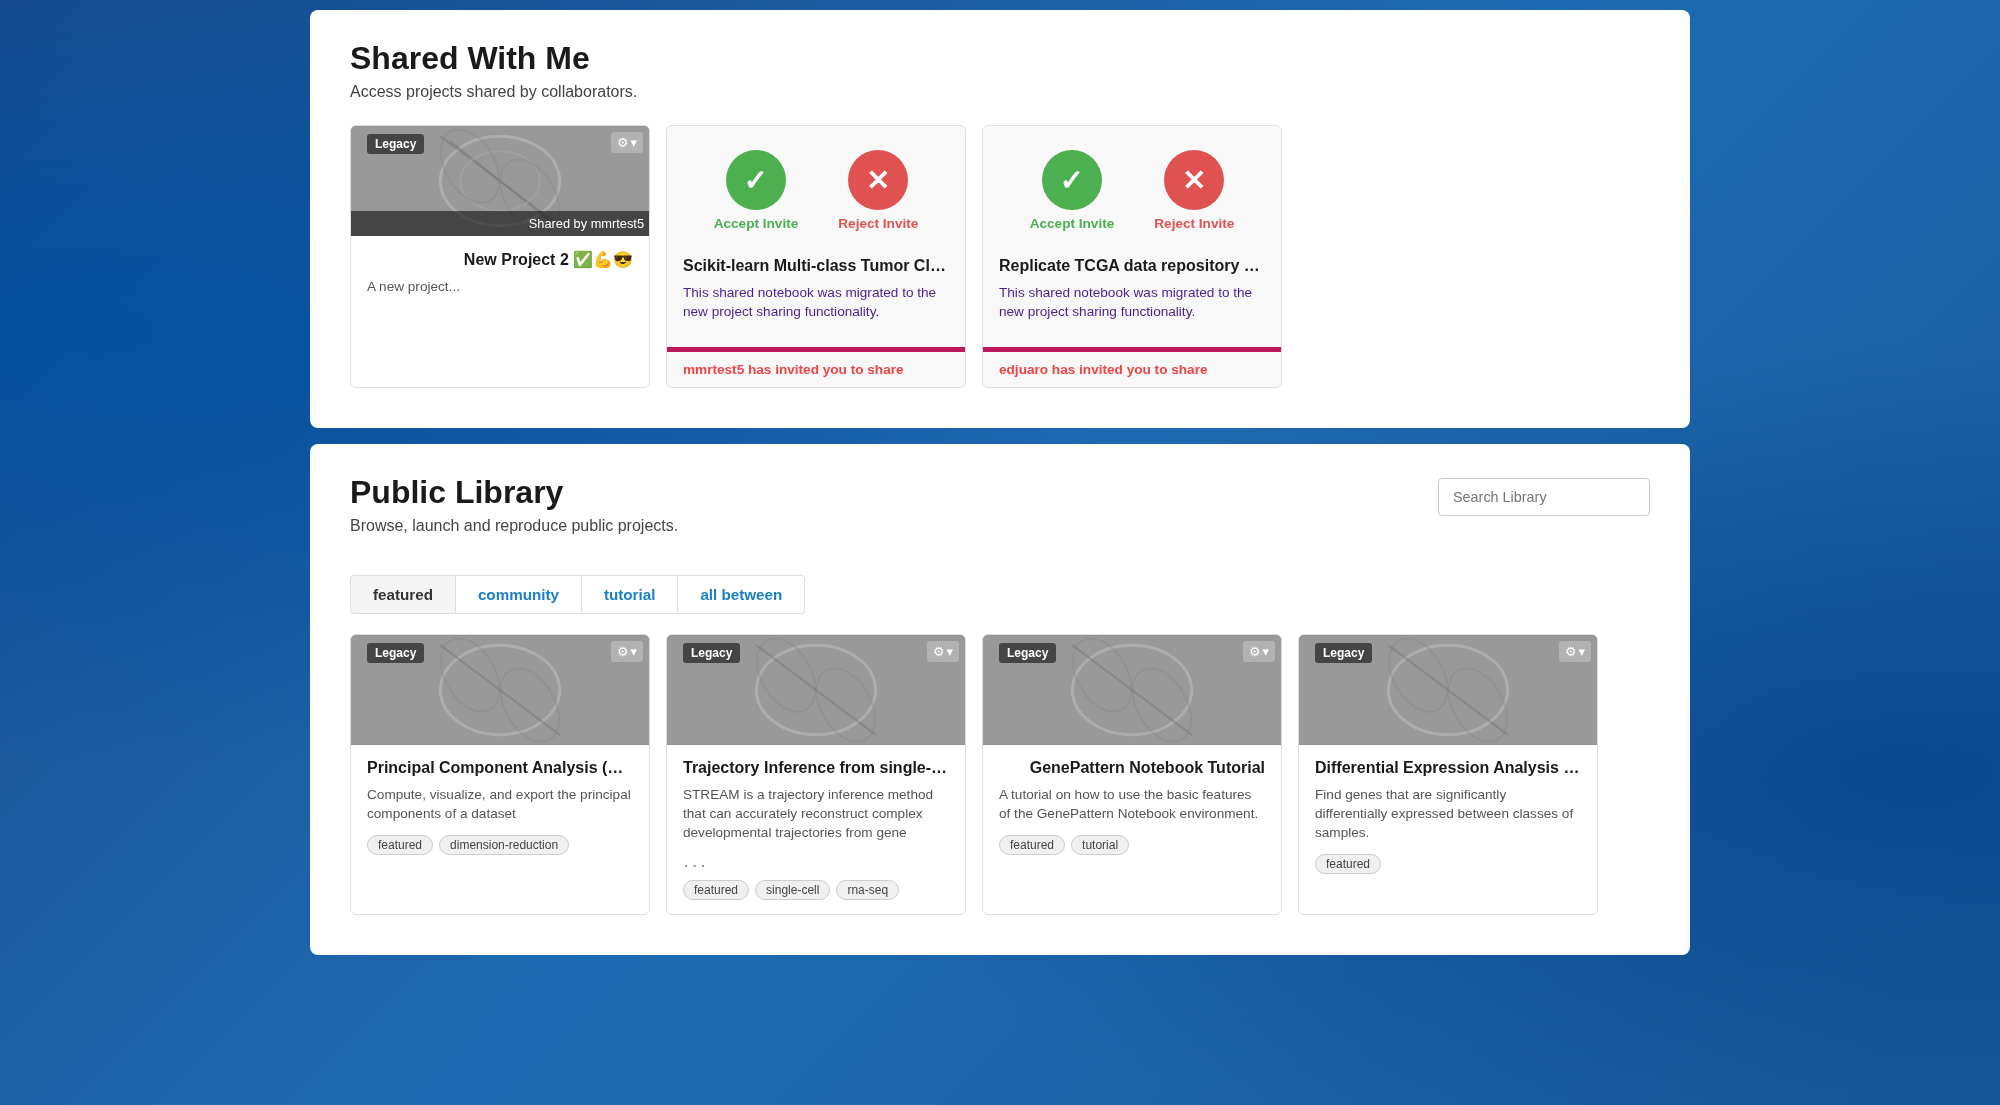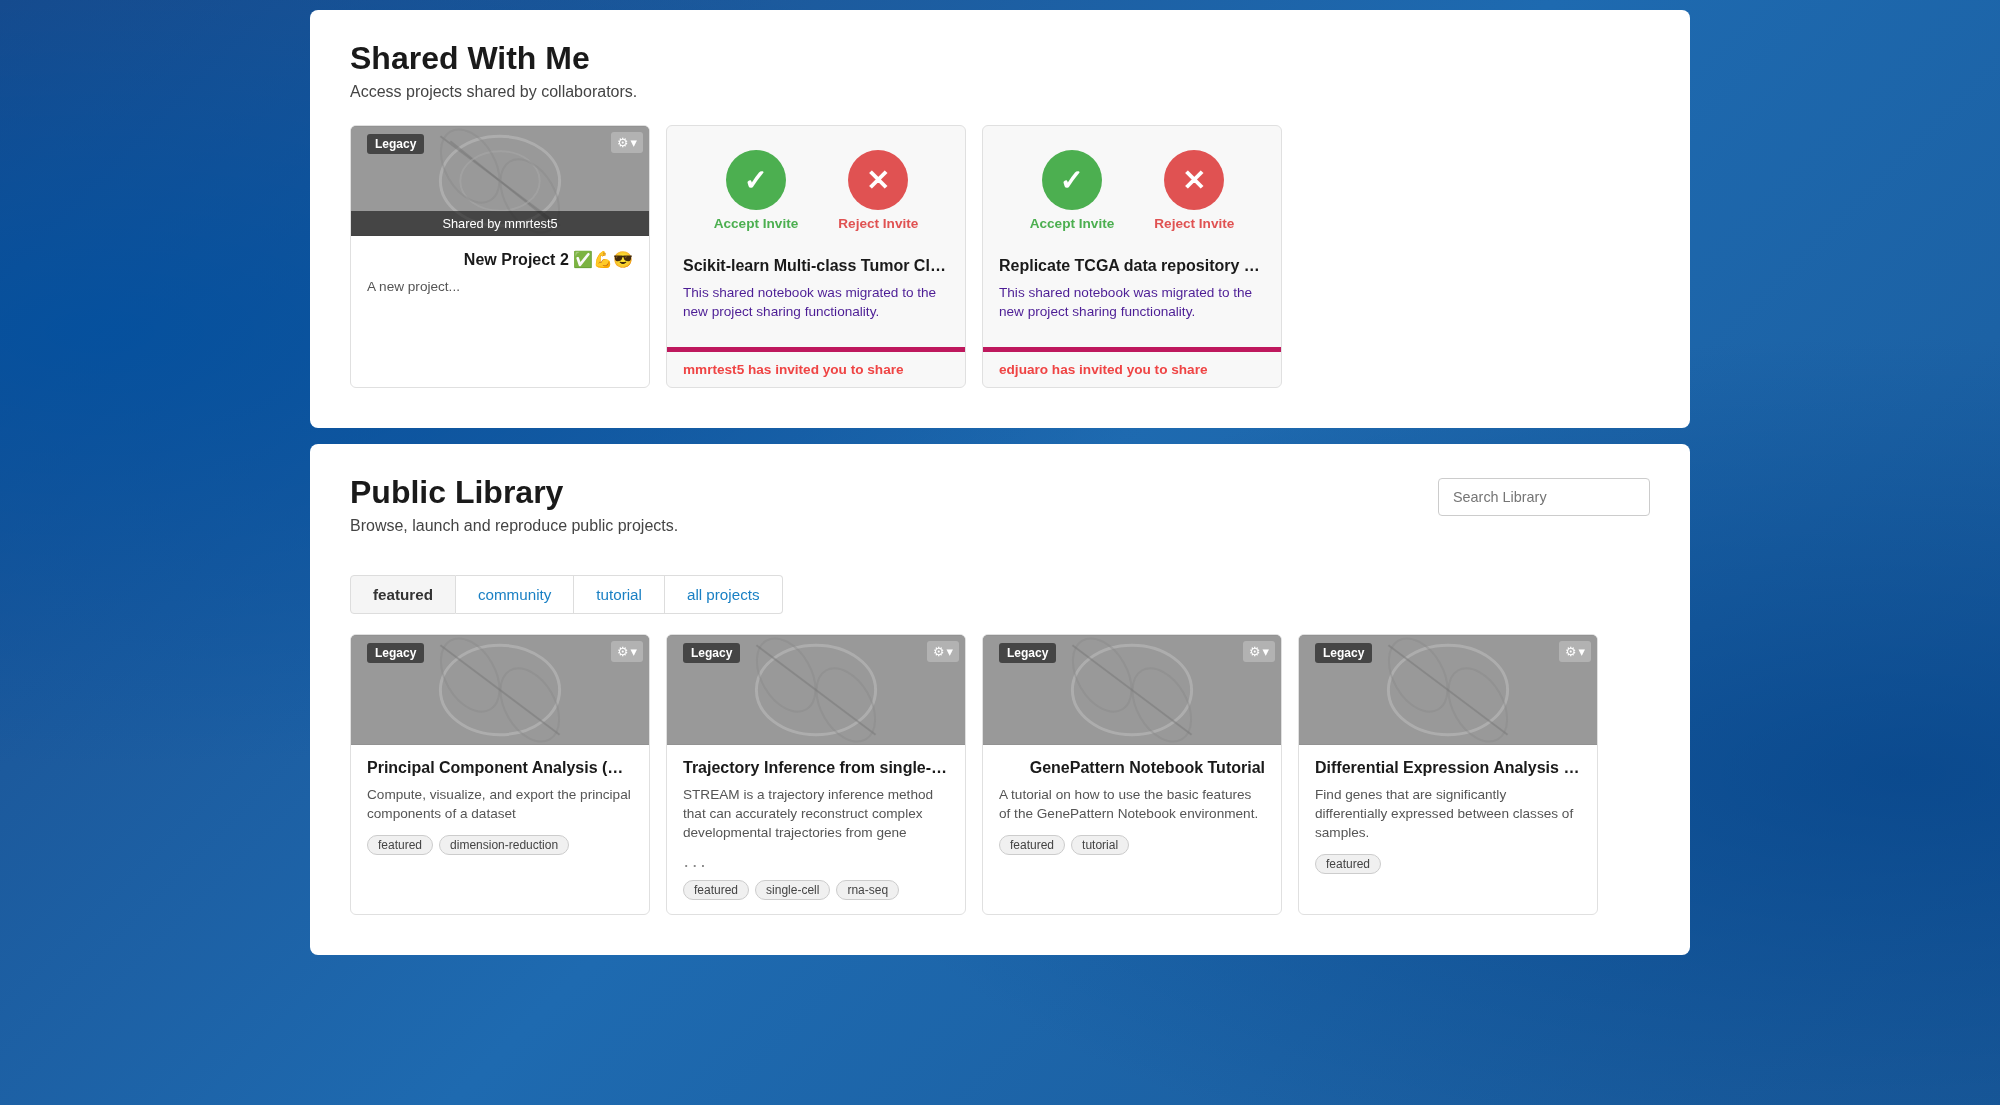--- a/index.html
+++ b/index.html
@@ -115,21 +115,21 @@
     }
 
     .card-image .shared-by {
       position: absolute;
       bottom: 0;
       left: 0;
       right: 0;
       background: rgba(0,0,0,0.55);
       color: #fff;
       font-size: 0.8rem;
-      text-align: center;
+      text-align: right;
       padding: 5px;
     }
 
     .card-body {
       padding: 14px 16px;
     }
 
     .card-title {
       font-size: 1rem;
       font-weight: 600;
@@ -267,21 +267,21 @@
       margin-top: -4px;
     }
 
     .filter-tab {
       padding: 10px 22px;
       font-size: 0.95rem;
       border: 1px solid #ddd;
       background: #fff;
       cursor: pointer;
       color: #1a80c4;
-      font-weight: 400;
+      font-weight: 700;
     }
 
     .filter-tab.active {
       background: #f5f5f5;
       color: #333;
       font-weight: 600;
     }
 
     .filter-tab:first-child {
       border-radius: 4px 0 0 4px;
@@ -397,21 +397,21 @@
         <h1 class="section-title">Public Library</h1>
         <p class="section-subtitle">Browse, launch and reproduce public projects.</p>
       </div>
       <input class="search-input" type="text" placeholder="Search Library" style="">
     </div>
 
     <div class="filter-tabs">
       <button class="filter-tab active">featured</button>
       <button class="filter-tab">community</button>
       <button class="filter-tab">tutorial</button>
-      <button class="filter-tab">all projects</button>
+      <button class="filter-tab">all between</button>
     </div>
 
     <div class="cards-grid-library">
 
       <div class="lib-card">
         <div class="card-image">
           <svg viewBox="0 0 300 110" xmlns="http://www.w3.org/2000/svg">
             <rect width="300" height="110" fill="#999"></rect>
             <ellipse cx="150" cy="55" rx="60" ry="45" fill="none" stroke="#bbb" stroke-width="3" opacity="0.6"></ellipse>
             <ellipse cx="120" cy="40" rx="25" ry="40" fill="none" stroke="#888" stroke-width="2" opacity="0.4" transform="rotate(-30 120 40)"></ellipse>

